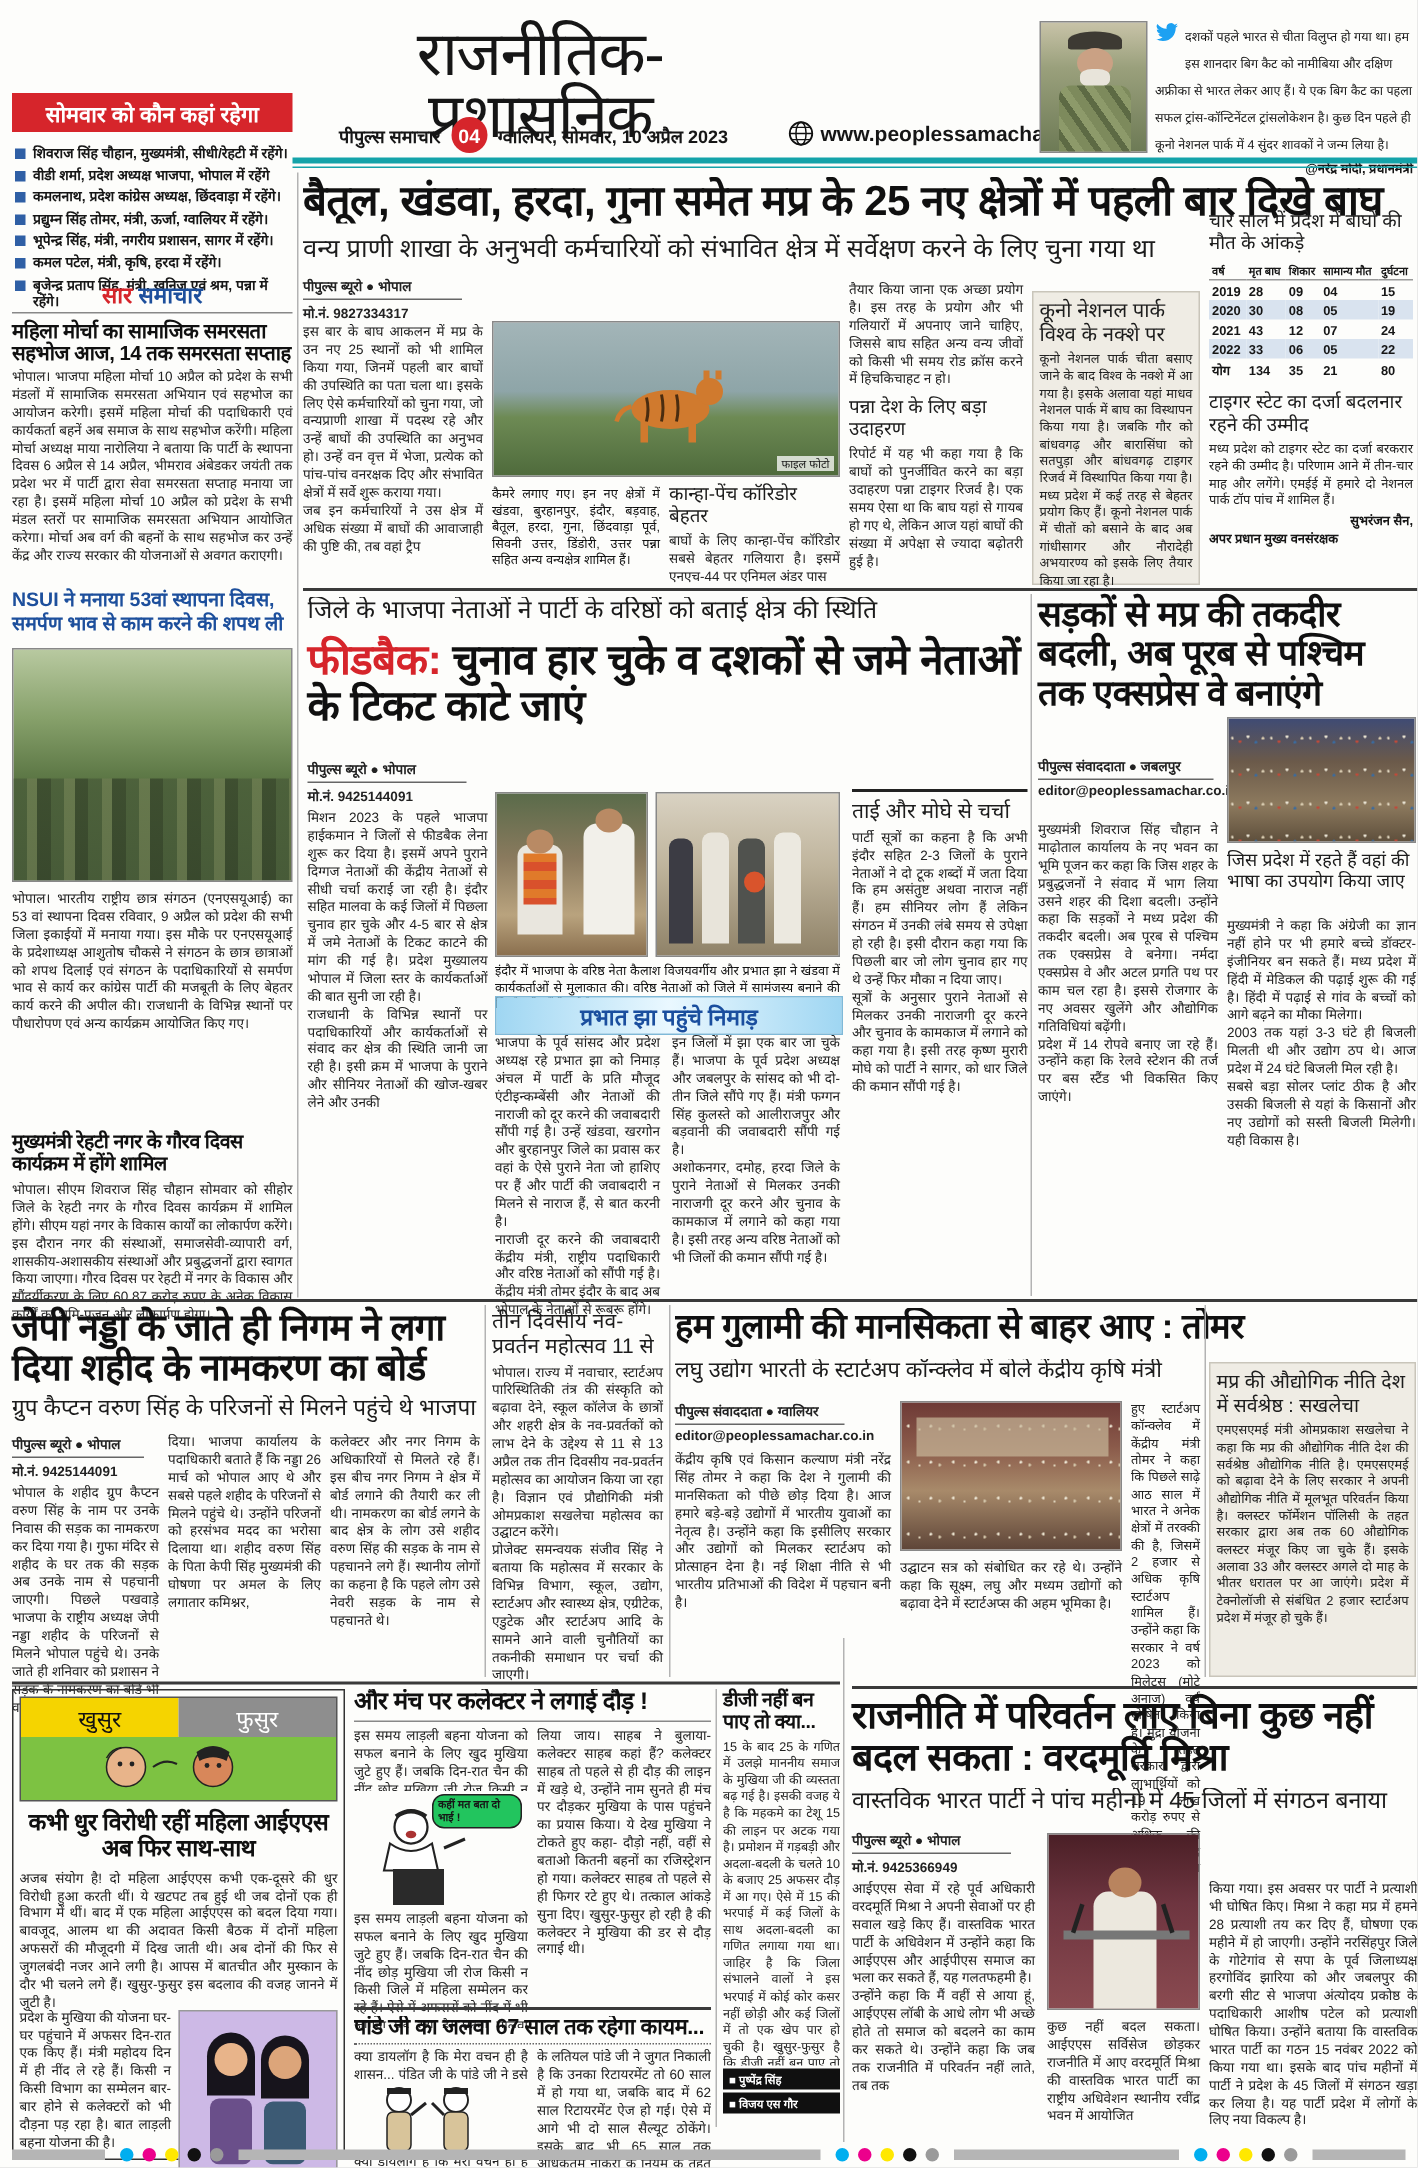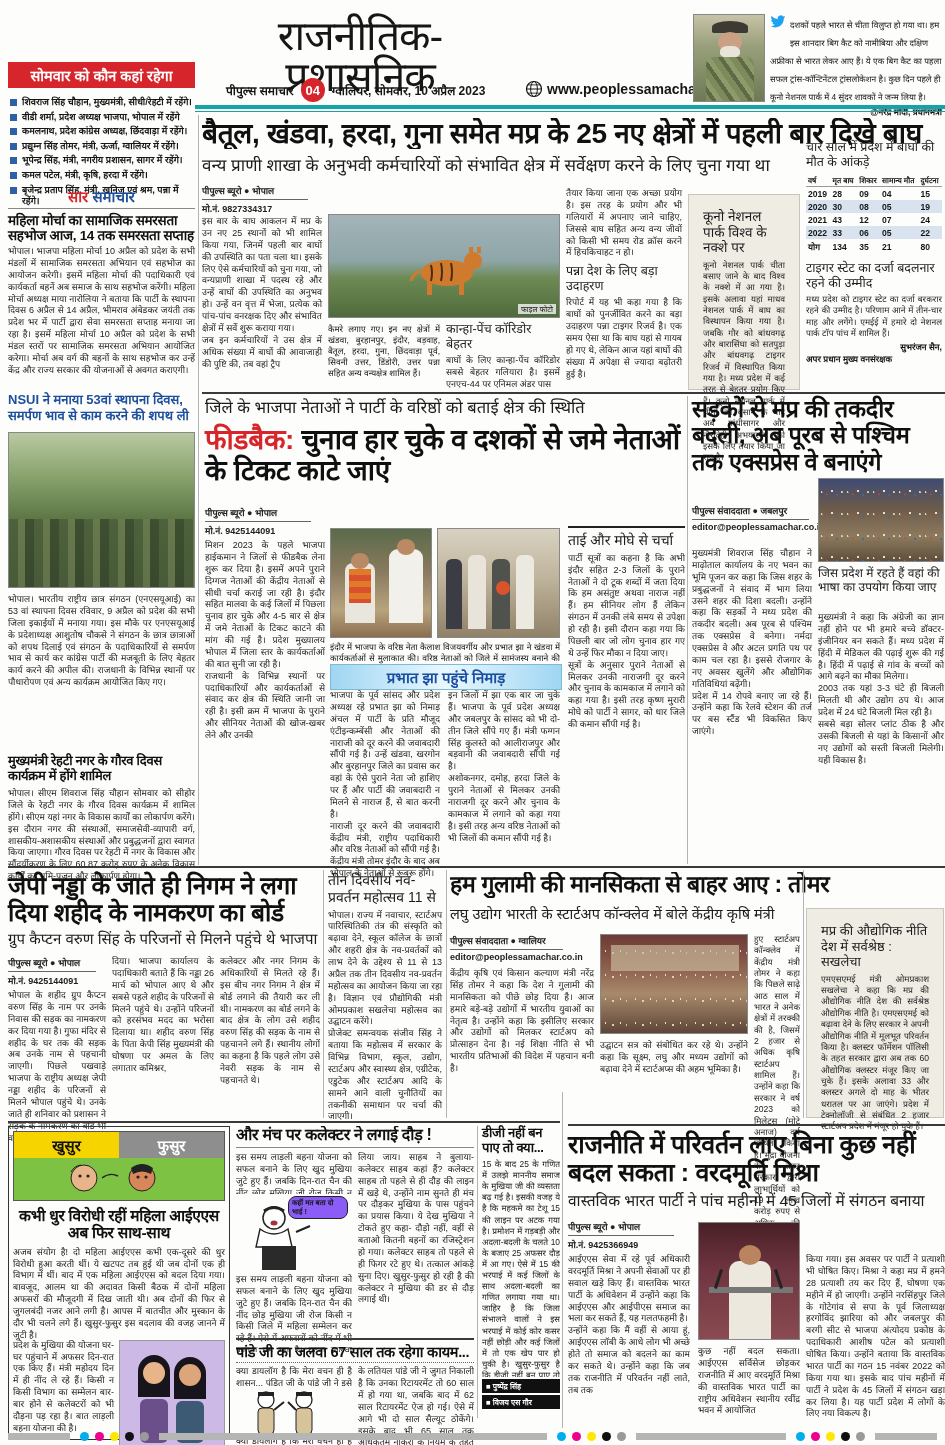--- a/index.html
+++ b/index.html
@@ -12,37 +12,37 @@
   .head{font-weight:bold;color:#101010;line-height:1.12;letter-spacing:-0.3px}
   .subhead{font-weight:normal;color:#1c1c1c;line-height:1.2}
   .byline{font-size:9px;font-weight:bold;color:#222}
   .byline .rule{border-bottom:1px solid #666;margin:2px 0 2px 0;width:90%}
   .vrule{position:absolute;width:1px;background:#b3b3b3}
   .hrule{position:absolute;background:#3a3a3a}
   .teal-rule{position:absolute;background:#14a3a9}
   .photo{position:absolute;overflow:hidden;border:1px solid #888;box-sizing:border-box}
   .credit{position:absolute;right:3px;bottom:3px;background:rgba(255,255,255,.75);font-size:7.5px;padding:0 3px}
   .caption{font-size:8.5px;line-height:1.3;text-align:justify;color:#111}
-  .graybox{background:#efece4;border:1px solid #c9c5ba;box-sizing:border-box;padding:14px}
+  .graybox{background:#efece4;border:1px solid #c9c5ba;box-sizing:border-box;padding:4px}
   .bluehead{color:#1d4f9c;font-weight:bold;line-height:1.2}
   .redtxt{color:#d6252b}
   .sb-item{display:flex;gap:5px;margin:3px 0;font-size:9.3px;font-weight:bold;line-height:1.25}
   .sb-item .sq{flex:0 0 auto;width:7px;height:7px;background:#2f5fa5;margin-top:2px}
   .stat-table{width:100%;border-collapse:collapse;font-size:8.6px;font-weight:bold}
   .stat-table th{font-size:7.4px;text-align:left;padding:1px 2px;border-bottom:1px solid #999}
   .stat-table td{padding:1.5px 2px}
   .stat-table tr:nth-child(odd) td{background:#d9e3ef}
   .band{background:linear-gradient(90deg,#9fd6f2,#eaf8ff 50%,#9fd6f2);color:#1a4e9e;
         font-weight:bold;text-align:center;font-size:15px;padding:2px 0;border:1px solid #7fb9d8}
   .chip{background:#101010;color:#fff;font-size:7.6px;font-weight:bold;padding:2px 4px;margin-top:2px;white-space:nowrap}
   .dots{display:flex;gap:6px;align-items:center}
   .dots i{width:9px;height:9px;border-radius:50%;display:block}
   .fbar{height:7px;background:#b5b5b5}
   .logo-row{display:flex}
-  .logo-cell{flex:1;text-align:center;font-size:15px;font-weight:bold;padding:3px 0}
+  .logo-cell{flex:1;text-align:center;font-size:15px;font-weight:normal;padding:3px 0}
   .tweet{font-size:8.4px;line-height:1.35;text-align:justify}
 </style>
 </head>
 <body>
 
 <div class="page">
 
   <div class="abs" style="left:210px;top:16px;width:300px;text-align:center;font-size:41px;font-weight:normal;letter-spacing:-1px;line-height:1">राजनीतिक-प्रशासनिक</div>
 
   <div class="abs" style="left:226px;top:78px;width:290px;display:flex;align-items:center;gap:7px">
@@ -372,21 +372,21 @@
         <div class="body-txt" style="height:42px;overflow:hidden">इस समय लाड़ली बहना योजना को सफल बनाने के लिए खुद मुखिया जुटे हुए हैं। जबकि दिन-रात चैन की नींद छोड़ मुखिया जी रोज किसी न किसी जिले में महिला सम्मेलन कर रहे हैं। ऐसे में अफसरों को नींद में भी जागना पड़ रहा है। घटना मालवा इलाके की है। मुखिया जी योजना का प्रचार प्रसार कर रहे थे, सोचा की क्यों न लगे हाथ फीडबैक ले</div>
         <div style="position:relative;width:112px;height:76px;margin:2px 0">
           <svg width="112" height="76" viewBox="0 0 112 76">
             <circle cx="38" cy="22" r="11" fill="#fff" stroke="#222" stroke-width="1.5"></circle>
             <path d="M28 15 q10 -7 20 0" stroke="#222" stroke-width="3" fill="none"></path>
             <ellipse cx="38" cy="27" rx="3.5" ry="2.5" fill="#a33"></ellipse>
             <path d="M24 33 q14 10 28 0 l4 18 h-36 z" fill="#fff" stroke="#222" stroke-width="1.4"></path>
             <rect x="26" y="50" width="34" height="24" fill="#2a2a2a"></rect>
             <path d="M60 36 l14 -6" stroke="#222" stroke-width="2"></path>
           </svg>
-          <div style="position:absolute;right:0;top:0;background:#8b5cf6;border:1px solid #222;border-radius:8px;font-size:7.2px;font-weight:bold;padding:2px 3px;max-width:52px;line-height:1.2">कहीं मत बता दो भाई !</div>
+          <div style="position:absolute;right:0;top:0;background:#22c55e;border:1px solid #222;border-radius:8px;font-size:7.2px;font-weight:bold;padding:2px 3px;max-width:52px;line-height:1.2">कहीं मत बता दो भाई !</div>
         </div>
         <div class="body-txt" style="height:78px;overflow:hidden">इस समय लाड़ली बहना योजना को सफल बनाने के लिए खुद मुखिया जुटे हुए हैं। जबकि दिन-रात चैन की नींद छोड़ मुखिया जी रोज किसी न किसी जिले में महिला सम्मेलन कर रहे हैं। ऐसे में अफसरों को नींद में भी जागना पड़ रहा है। घटना मालवा इलाके की है। मुखिया जी योजना का प्रचार प्रसार कर रहे थे, सोचा की क्यों न लगे हाथ फीडबैक ले</div>
       </div>
       <div class="body-txt" style="flex:1;height:204px">लिया जाय। साहब ने बुलाया- कलेक्टर साहब कहां हैं? कलेक्टर साहब तो पहले से ही दौड़ की लाइन में खड़े थे, उन्होंने नाम सुनते ही मंच पर दौड़कर मुखिया के पास पहुंचने का प्रयास किया। ये देख मुखिया ने टोकते हुए कहा- दौड़ो नहीं, वहीं से बताओ कितनी बहनों का रजिस्ट्रेशन हो गया। कलेक्टर साहब तो पहले से ही फिगर रटे हुए थे। तत्काल आंकड़े सुना दिए। खुसुर-फुसुर हो रही है की कलेक्टर ने मुखिया की डर से दौड़ लगाई थी।</div>
     </div>
   </div>
 
   <div class="hrule" style="left:236px;top:1338px;width:238px;height:1.5px"></div>
 
   <div class="abs" style="left:236px;top:1344px;width:238px">

